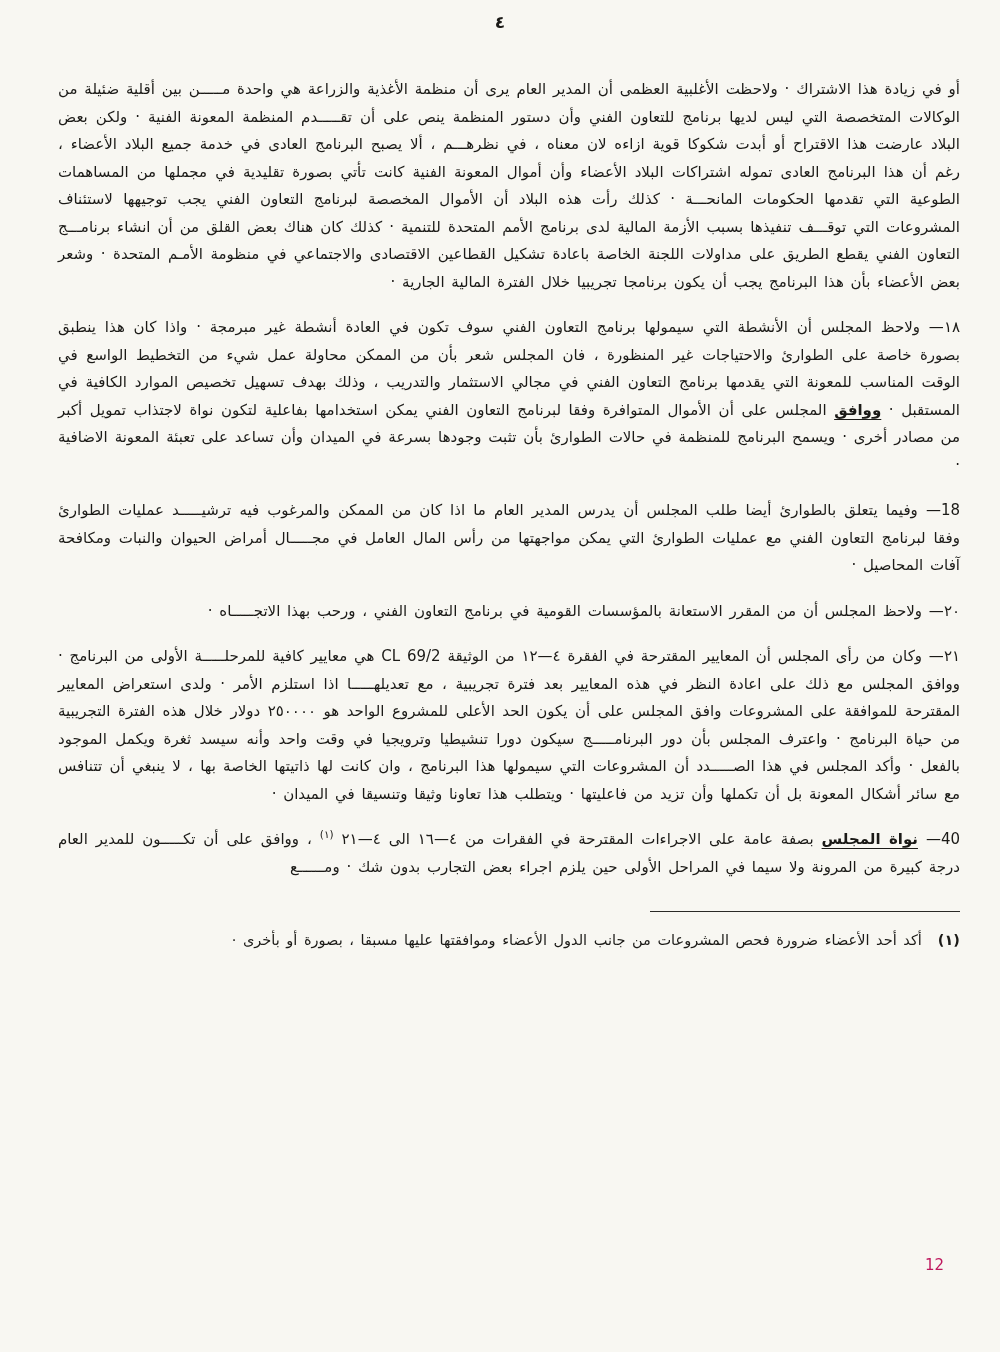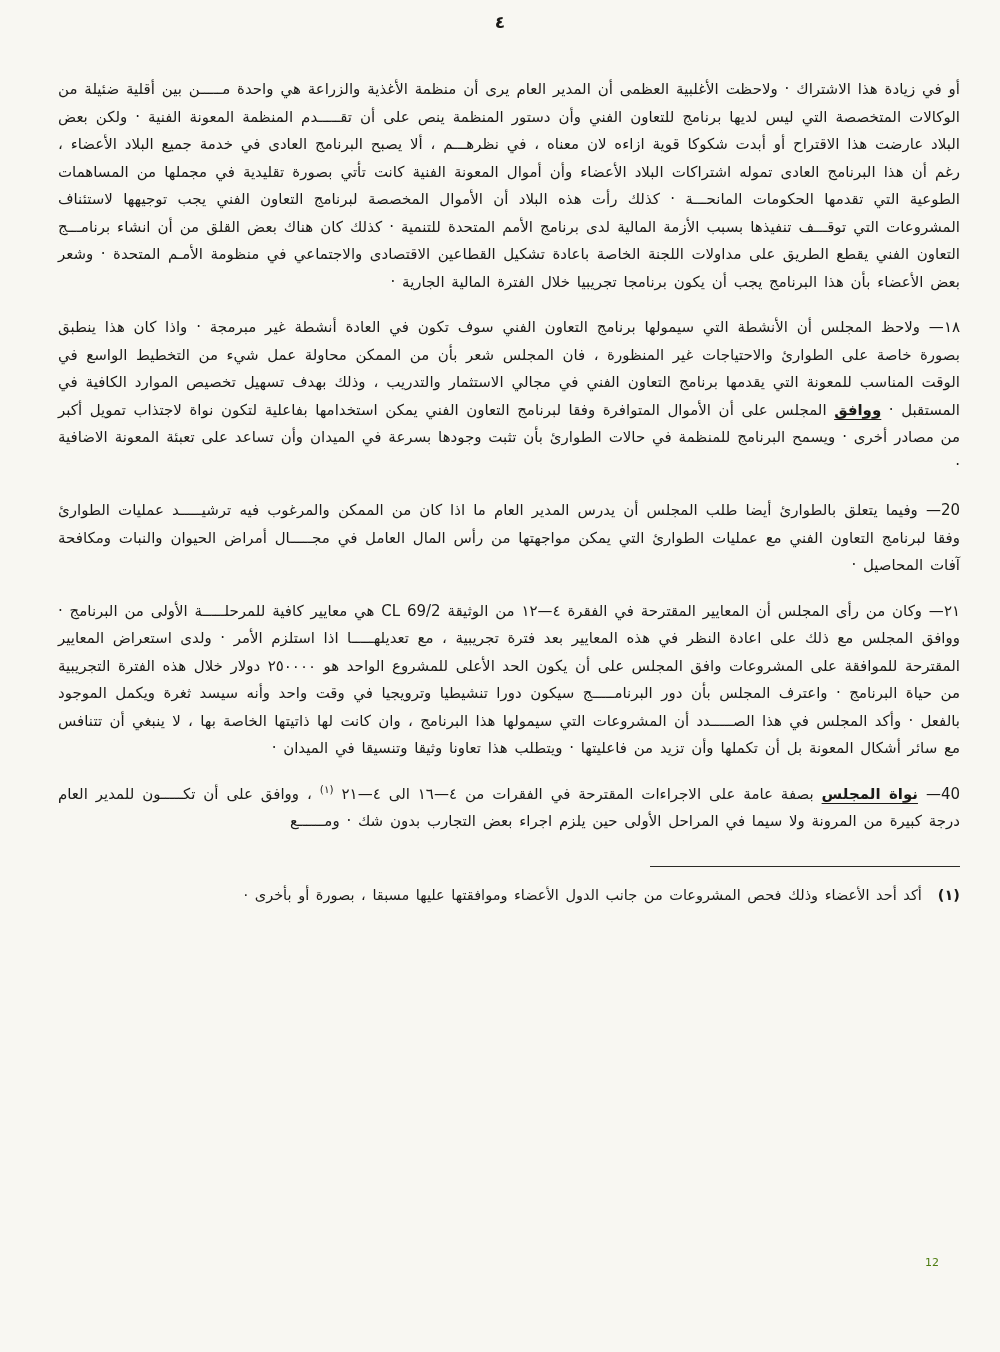--- a/index.html
+++ b/index.html
@@ -64,49 +64,50 @@
   }
   .fn-text {
     flex: 1 1 auto;
     text-align: justify;
     word-spacing: 2px;
   }
   .footer-num {
     position: absolute;
     left: 925px;
     top: 1256px;
-    font-size: 11px;
+    font-size: 15px;
     direction: ltr;
-    color: #4d7c0f;
+    color: #be185d;
   }
 </style>
 </head>
 <body>
 
 <div class="page">
 
   <div class="header-num">٤</div>
 
   <div class="content">
 
     <p class="para">أو في زيادة هذا الاشتراك · ولاحظت الأغلبية العظمى أن المدير العام يرى أن منظمة الأغذية والزراعة هي واحدة مـــــن بين أقلية ضئيلة من الوكالات المتخصصة التي ليس لديها برنامج للتعاون الفني وأن دستور المنظمة ينص على أن تقـــــدم المنظمة المعونة الفنية · ولكن بعض البلاد عارضت هذا الاقتراح أو أبدت شكوكا قوية ازاءه لان معناه ، في نظرهـــم ، ألا يصبح البرنامج العادى في خدمة جميع البلاد الأعضاء ، رغم أن هذا البرنامج العادى تموله اشتراكات البلاد الأعضاء وأن أموال المعونة الفنية كانت تأتي بصورة تقليدية في مجملها من المساهمات الطوعية التي تقدمها الحكومات المانحـــة · كذلك رأت هذه البلاد أن الأموال المخصصة لبرنامج التعاون الفني يجب توجيهها لاستئناف المشروعات التي توقـــف تنفيذها بسبب الأزمة المالية لدى برنامج الأمم المتحدة للتنمية · كذلك كان هناك بعض القلق من أن انشاء برنامـــج التعاون الفني يقطع الطريق على مداولات اللجنة الخاصة باعادة تشكيل القطاعين الاقتصادى والاجتماعي في منظومة الأمـم المتحدة · وشعر بعض الأعضاء بأن هذا البرنامج يجب أن يكون برنامجا تجريبيا خلال الفترة المالية الجارية ·</p>
 
     <p class="para"><span>١٨— ولاحظ المجلس أن الأنشطة التي سيمولها برنامج التعاون الفني سوف تكون في العادة أنشطة غير مبرمجة · واذا كان هذا ينطبق بصورة خاصة على الطوارئ والاحتياجات غير المنظورة ، فان المجلس شعر بأن من الممكن محاولة عمل شيء من التخطيط الواسع في الوقت المناسب للمعونة التي يقدمها برنامج التعاون الفني في مجالي الاستثمار والتدريب ، وذلك بهدف تسهيل تخصيص الموارد الكافية في المستقبل · </span><span class="u">ووافق</span><span> المجلس على أن الأموال المتوافرة وفقا لبرنامج التعاون الفني يمكن استخدامها بفاعلية لتكون نواة لاجتذاب تمويل أكبر من مصادر أخرى · ويسمح البرنامج للمنظمة في حالات الطوارئ بأن تثبت وجودها بسرعة في الميدان وأن تساعد على تعبئة المعونة الاضافية ·</span></p>
 
-    <p class="para">20— وفيما يتعلق بالطوارئ أيضا طلب المجلس أن يدرس المدير العام ما اذا كان من الممكن والمرغوب فيه ترشيـــــد عمليات الطوارئ وفقا لبرنامج التعاون الفني مع عمليات الطوارئ التي يمكن مواجهتها من رأس المال العامل في مجـــــال أمراض الحيوان والنبات ومكافحة آفات المحاصيل ·</p>
+    <p class="para">18— وفيما يتعلق بالطوارئ أيضا طلب المجلس أن يدرس المدير العام ما اذا كان من الممكن والمرغوب فيه ترشيـــــد عمليات الطوارئ وفقا لبرنامج التعاون الفني مع عمليات الطوارئ التي يمكن مواجهتها من رأس المال العامل في مجـــــال أمراض الحيوان والنبات ومكافحة آفات المحاصيل ·</p>
 
+    <p class="para">٢٠— ولاحظ المجلس أن من المقرر الاستعانة بالمؤسسات القومية في برنامج التعاون الفني ، ورحب بهذا الاتجـــــاه ·</p>
 
     <p class="para">٢١— وكان من رأى المجلس أن المعايير المقترحة في الفقرة ٤—١٢ من الوثيقة CL 69/2 هي معايير كافية للمرحلـــــة الأولى من البرنامج · ووافق المجلس مع ذلك على اعادة النظر في هذه المعايير بعد فترة تجريبية ، مع تعديلهـــــا اذا استلزم الأمر · ولدى استعراض المعايير المقترحة للموافقة على المشروعات وافق المجلس على أن يكون الحد الأعلى للمشروع الواحد هو ٢٥٠٠٠٠ دولار خلال هذه الفترة التجريبية من حياة البرنامج · واعترف المجلس بأن دور البرنامـــــج سيكون دورا تنشيطيا وترويجيا في وقت واحد وأنه سيسد ثغرة ويكمل الموجود بالفعل · وأكد المجلس في هذا الصـــــدد أن المشروعات التي سيمولها هذا البرنامج ، وان كانت لها ذاتيتها الخاصة بها ، لا ينبغي أن تتنافس مع سائر أشكال المعونة بل أن تكملها وأن تزيد من فاعليتها · ويتطلب هذا تعاونا وثيقا وتنسيقا في الميدان ·</p>
 
     <p class="para"><span>40— </span><span class="u">نواة المجلس</span><span> بصفة عامة على الاجراءات المقترحة في الفقرات من ٤—١٦ الى ٤—٢١ </span><sup class="fnref">(١)</sup><span> ، ووافق على أن تكـــــون للمدير العام درجة كبيرة من المرونة ولا سيما في المراحل الأولى حين يلزم اجراء بعض التجارب بدون شك · ومــــــع</span></p>
 
     <div class="fn-rule"></div>
 
     <div class="footnote">
       <span class="fn-marker">(١)</span>
-      <span class="fn-text">أكد أحد الأعضاء وذلك فحص المشروعات من جانب الدول الأعضاء وموافقتها عليها مسبقا ، بصورة أو بأخرى ·</span>
+      <span class="fn-text">أكد أحد الأعضاء ضرورة فحص المشروعات من جانب الدول الأعضاء وموافقتها عليها مسبقا ، بصورة أو بأخرى ·</span>
     </div>
 
   </div>
 
   <div class="footer-num">12</div>
 
 </div>
 
 </body></html>

